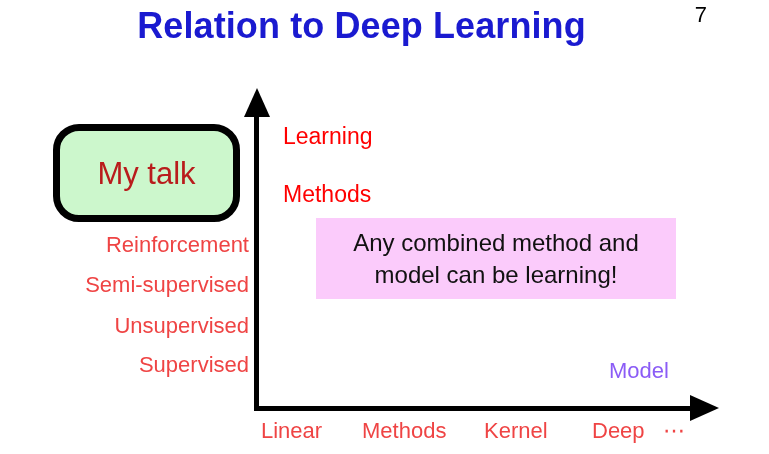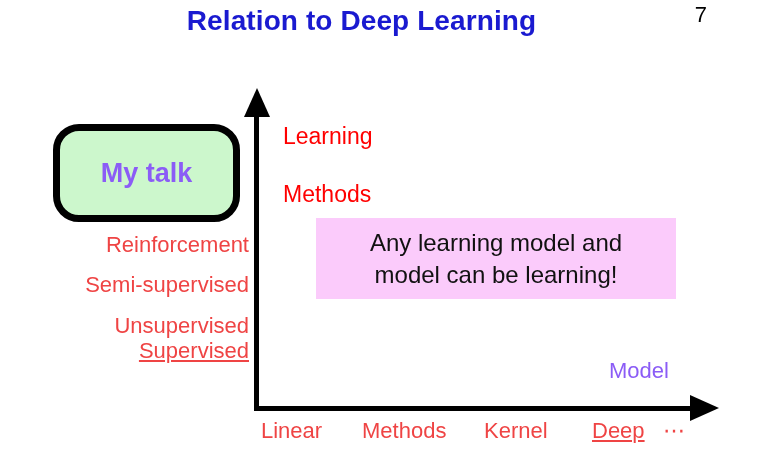--- a/index.html
+++ b/index.html
@@ -19,21 +19,21 @@
     overflow: hidden;
   }
 
   
   #slide-title {
     position: absolute;
     left: 0;
     top: 5px;
     width: 769px;
     text-align: center;
-    font-size: 28px;
+    font-size: 36px;
     font-weight: bold;
     color: #1a1ad0;
     letter-spacing: 0.1px;
     white-space: nowrap;
     padding-right: 46px;
     box-sizing: border-box;
   }
   #slide-number {
     position: absolute;
     right: 62px;
@@ -62,24 +62,23 @@
     height: 98px;
     box-sizing: border-box;
     background: #ccf7cc;
     border: 7px solid #000000;
     border-radius: 26px;
     display: flex;
     align-items: center;
     justify-content: center;
   }
   #my-talk-label {
-    font-size: 27px;
-    color: #8b5cf6;
+    font-size: 31px;
+    color: #b91c1c;
     line-height: 1;
-    font-weight: bold;
   }
 
   
   #learning-methods {
     position: absolute;
     left: 283px;
     top: 93px;
     font-size: 23px;
     color: #ff0000;
     line-height: 1.26;
@@ -111,34 +110,34 @@
     position: absolute;
     right: 520px;           
     text-align: right;
     font-size: 22px;
     color: #ef4444;
     white-space: nowrap;
   }
   #y-label-reinforcement   { top: 232px; }
   #y-label-semi-supervised { top: 272px; }
   #y-label-unsupervised    { top: 313px; }
-  #y-label-supervised      { top: 338px; text-decoration: underline; }
+  #y-label-supervised      { top: 352px; }
 
   
   .x-label {
     position: absolute;
     top: 418px;
     font-size: 22px;
     color: #ef4444;
     white-space: nowrap;
   }
   #x-label-linear   { left: 261px; }
   #x-label-additive { left: 362px; }
   #x-label-kernel   { left: 484px; }
-  #x-label-deep     { left: 592px; text-decoration: underline; }
+  #x-label-deep     { left: 592px; }
   #x-label-ellipsis { left: 663px; letter-spacing: 1px; }
 
   
   #model-caption {
     position: absolute;
     left: 609px;
     top: 358px;
     font-size: 22px;
     color: #8b5cf6;
     white-space: nowrap;
@@ -167,21 +166,21 @@
   <div id="my-talk-box">
     <span id="my-talk-label">My talk</span>
   </div>
 
   <div id="learning-methods">
     <div>Learning</div>
     <div>Methods</div>
   </div>
 
   <div id="pink-callout">
-    <div class="callout-line">Any learning model and</div>
+    <div class="callout-line">Any combined method and</div>
     <div class="callout-line">model can be learning!</div>
   </div>
 
   <div class="y-label" id="y-label-reinforcement">Reinforcement</div>
   <div class="y-label" id="y-label-semi-supervised">Semi-supervised</div>
   <div class="y-label" id="y-label-unsupervised">Unsupervised</div>
   <div class="y-label" id="y-label-supervised">Supervised</div>
 
   <div class="x-label" id="x-label-linear">Linear</div>
   <div class="x-label" id="x-label-additive">Methods</div>

